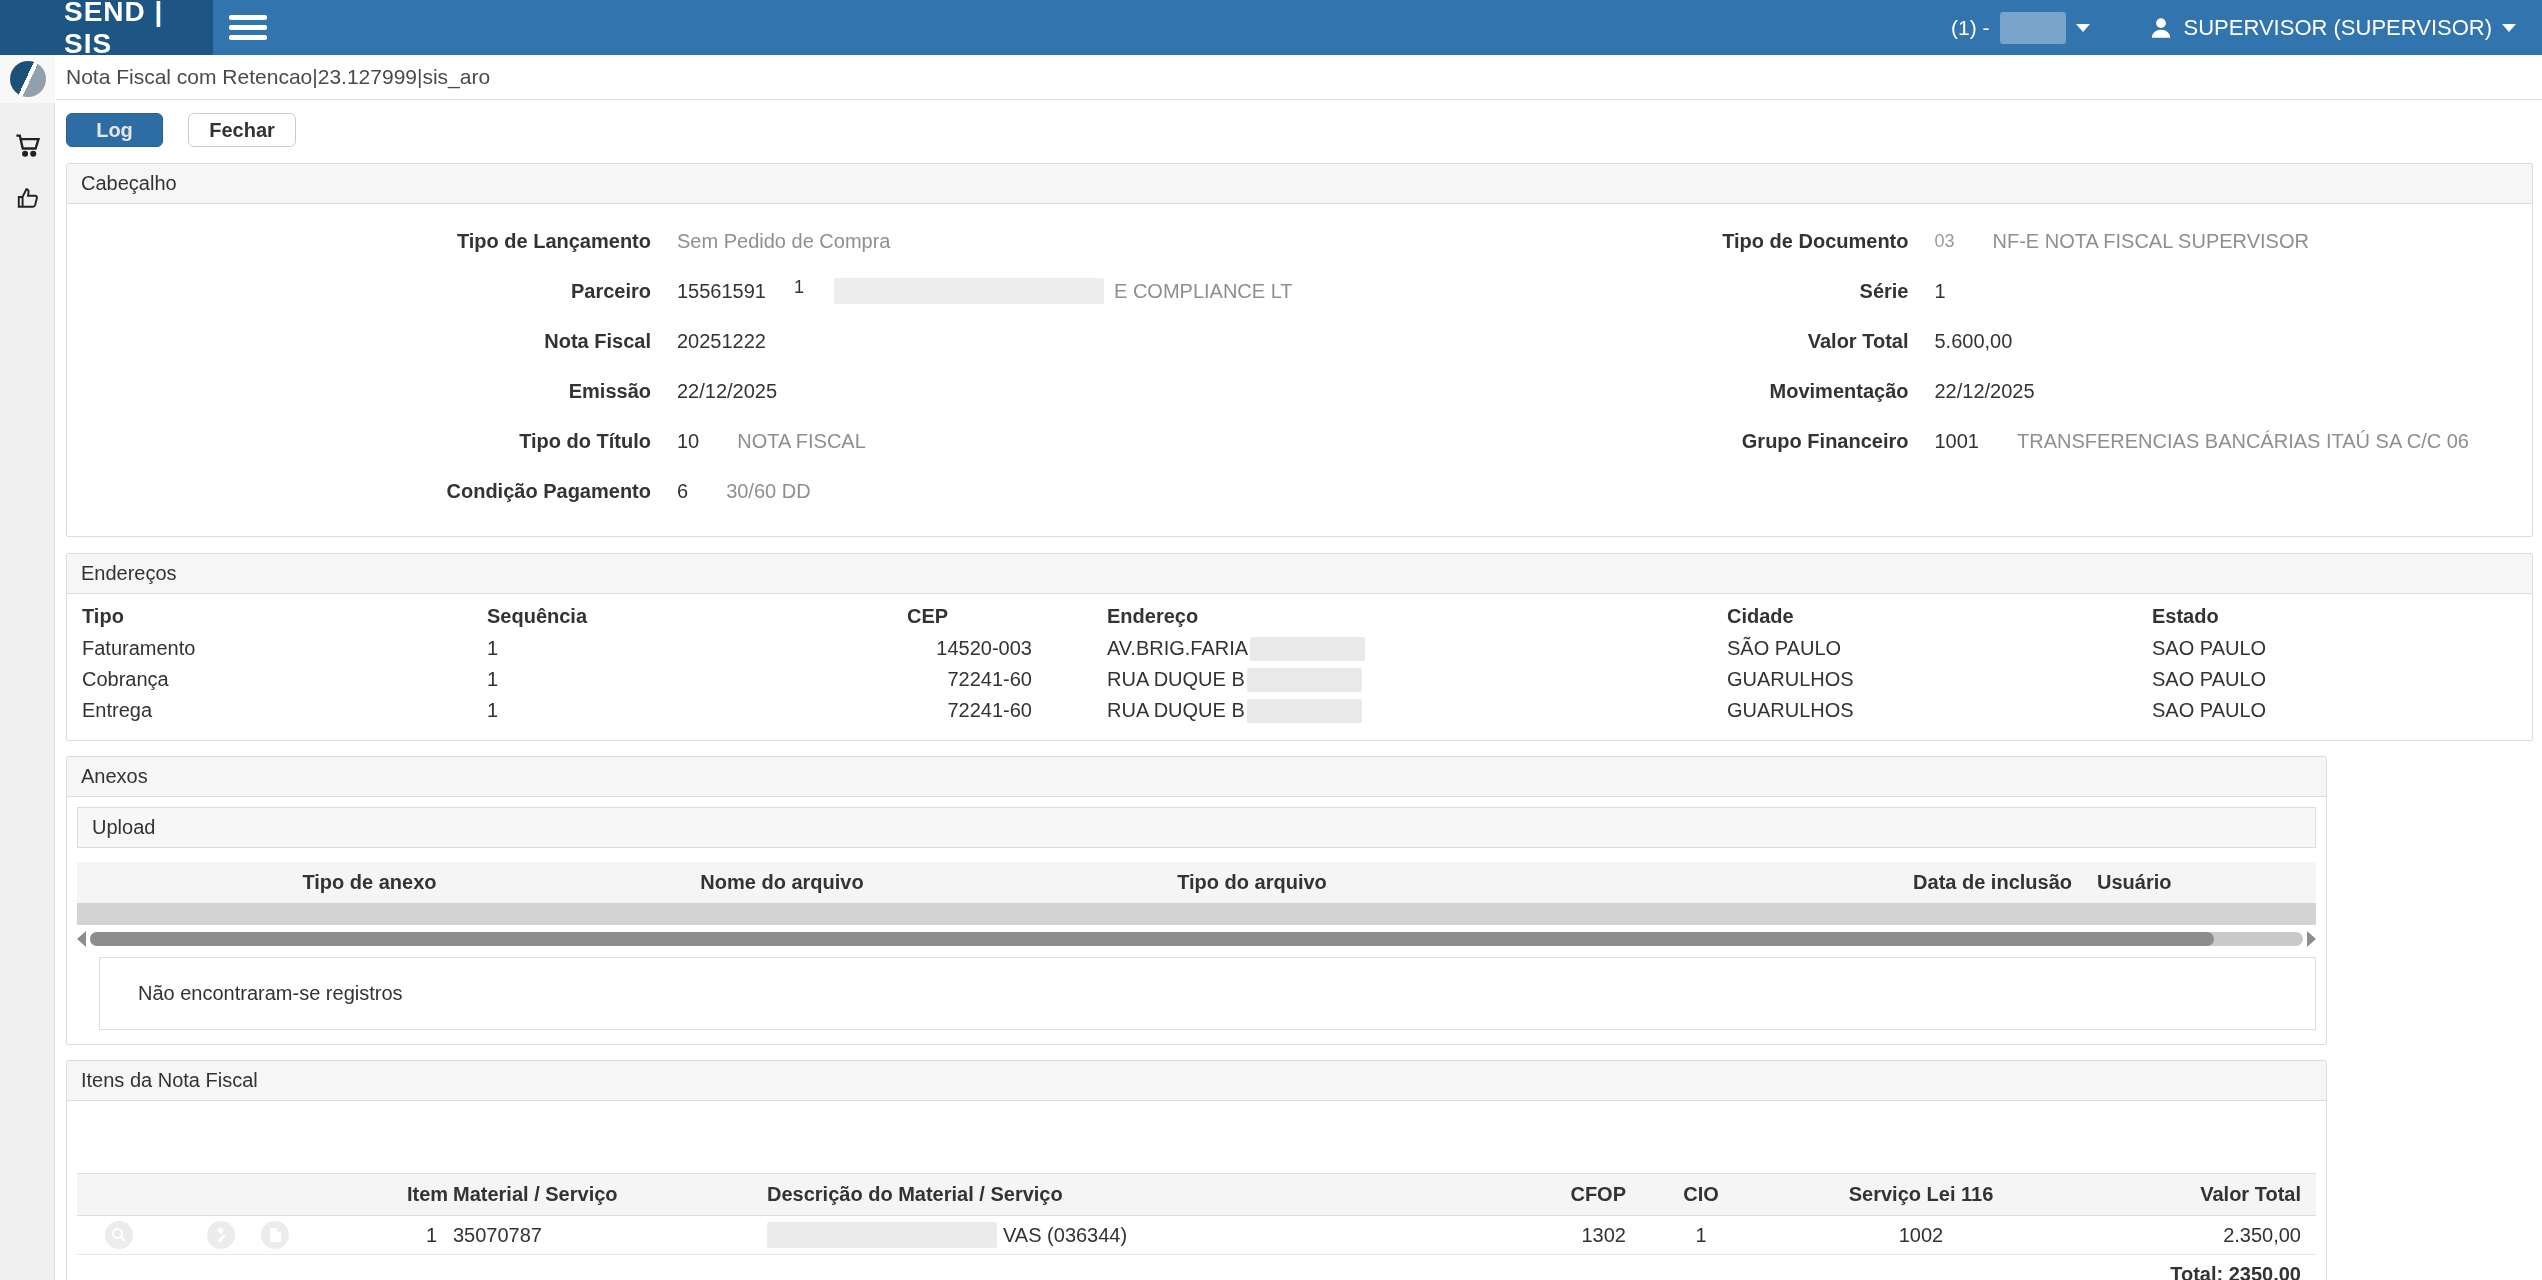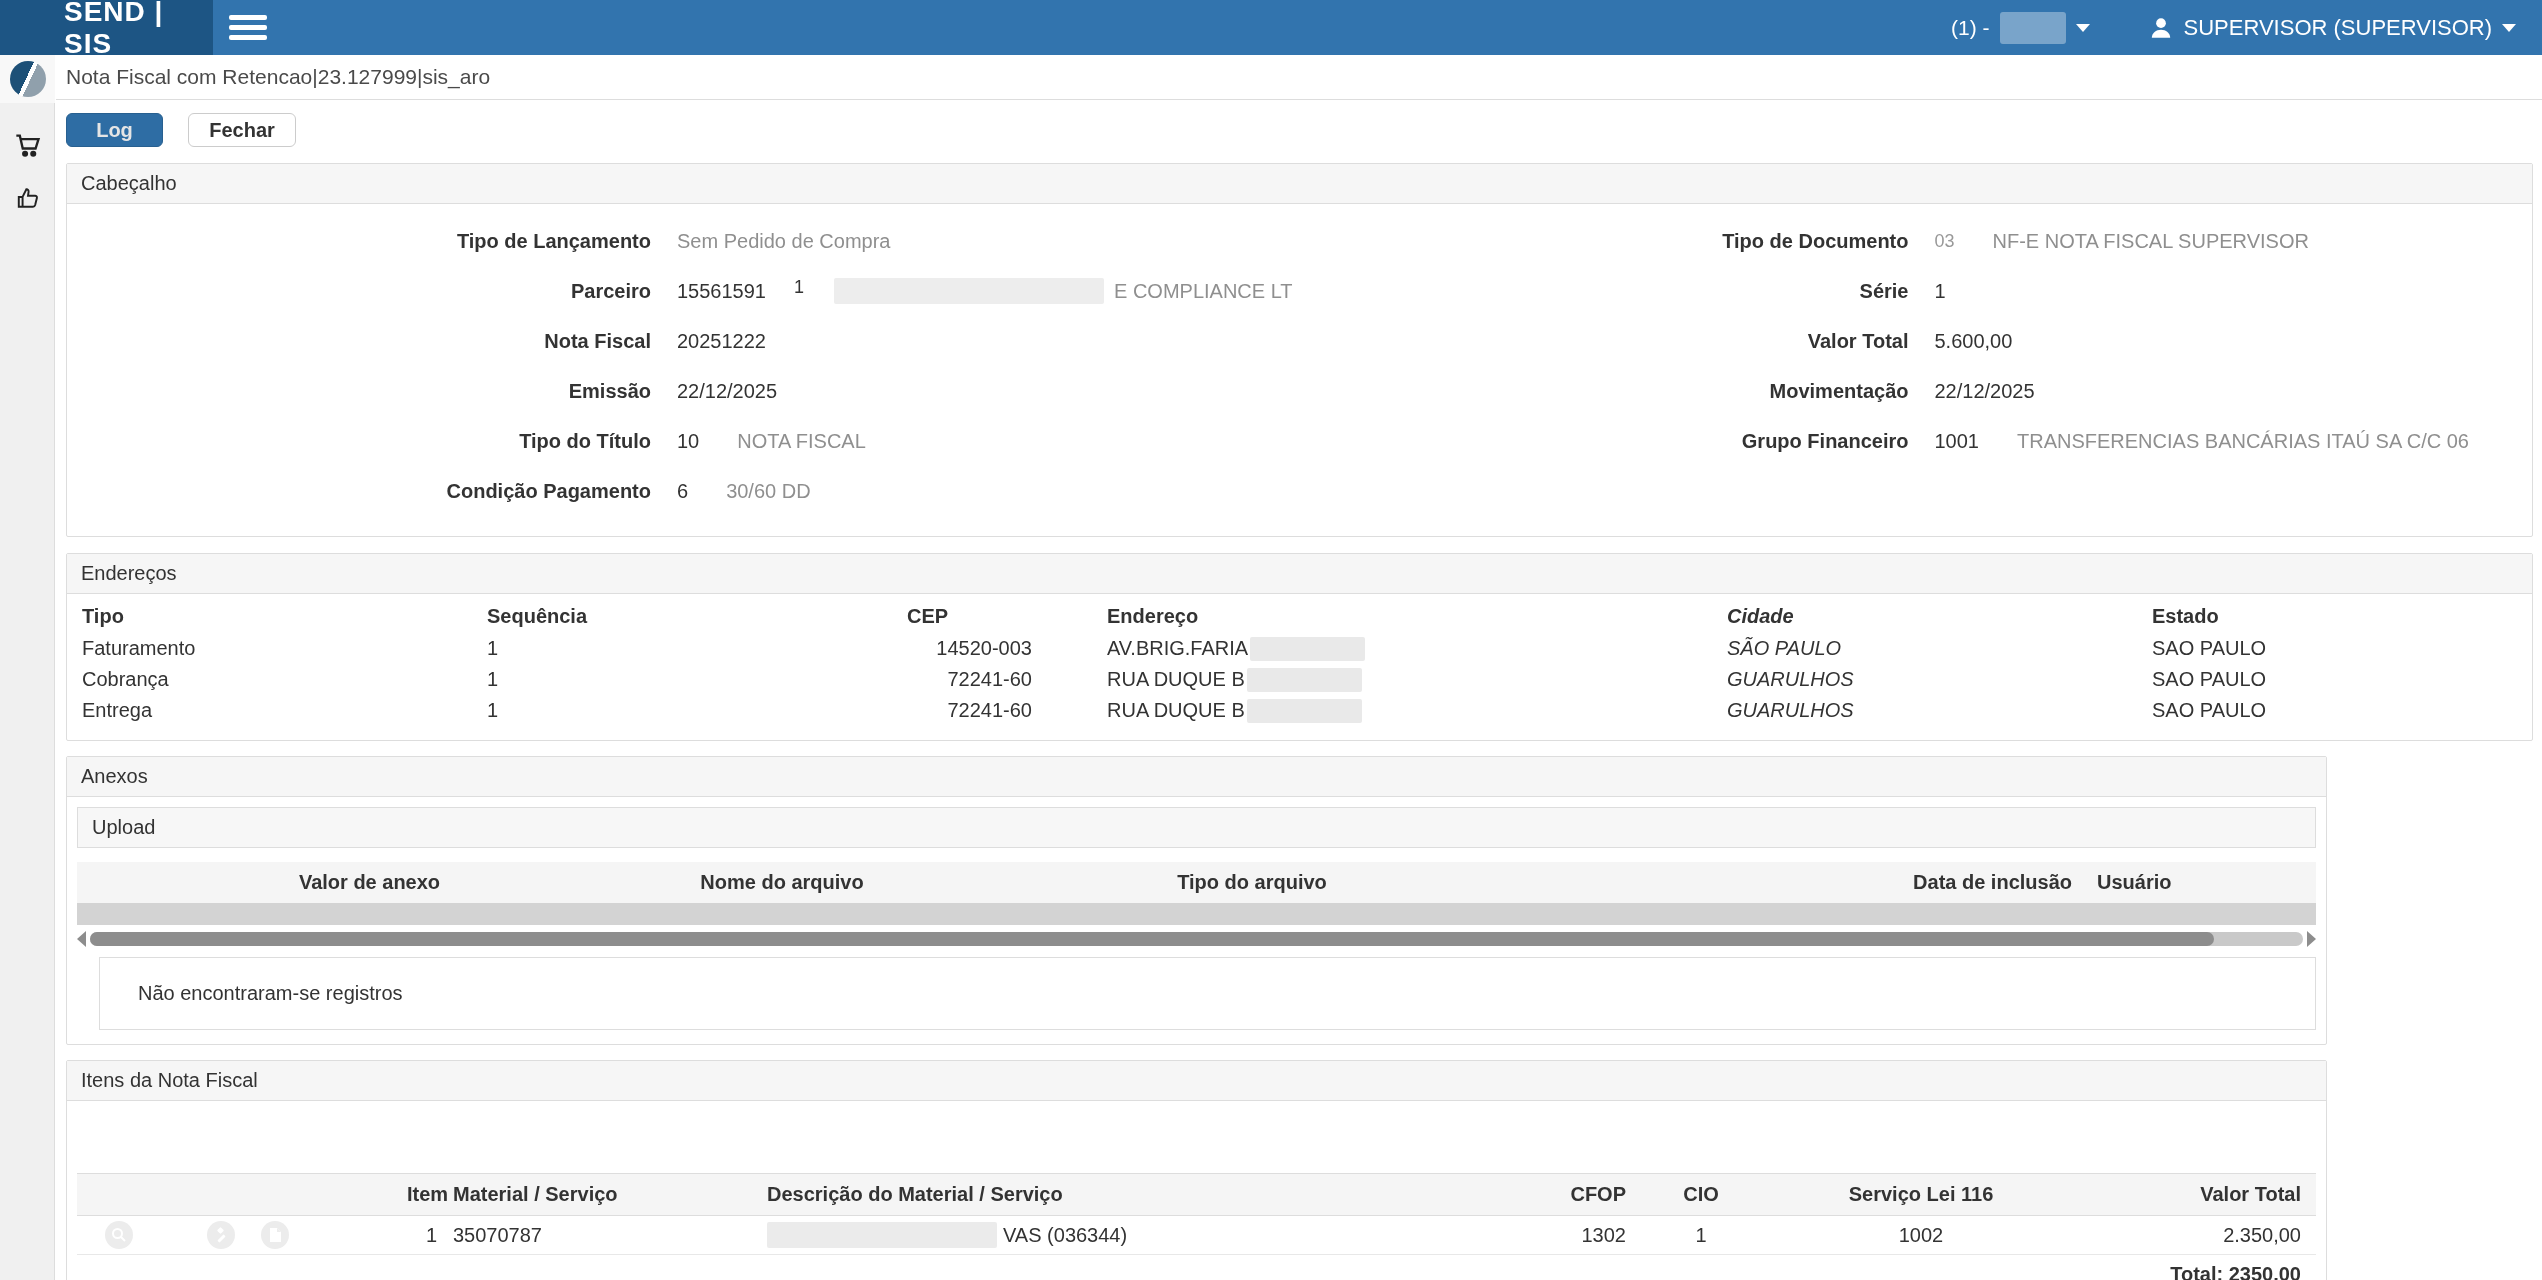--- a/index.html
+++ b/index.html
@@ -57,21 +57,21 @@
   
   .end-body { padding:6px 0 14px 0; }
   .end-row { display:flex; align-items:center; height:31px; font-size:20px; }
   .end-row.head { font-weight:bold; height:33px; }
   .ecol-tipo { width:420px; padding-left:15px; }
   .ecol-seq { width:405px; }
   .ecol-cep { width:140px; }
   .end-row.head .ecol-cep { padding-left:15px; }
   .end-row:not(.head) .ecol-cep { text-align:right; }
   .ecol-end { width:620px; padding-left:75px; display:flex; align-items:center; }
-  .ecol-cid { width:425px; padding-left:75px;font-style:italic; }
+  .ecol-cid { width:425px; padding-left:75px; }
   .ecol-est { flex:1; padding-left:75px; }
   .redact-end { width:115px; height:24px; margin-left:2px; background:#e9e9e9; }
 
   
   .anx-body { padding:10px; }
   .upload-bar { border:1px solid #ddd; background:#f7f7f7; padding:8px 14px; font-size:20px; color:#333; cursor:pointer; }
   .anx-table { margin-top:14px; }
   .anx-head { display:flex; background:#f5f5f5; padding:9px 0; font-size:20px; font-weight:bold; }
   .acol-1 { width:585px; text-align:center; }
   .acol-2 { width:240px; text-align:center; white-space:nowrap; }
@@ -268,21 +268,21 @@
       </div>
     </div>
   </div>
 
   <div class="panel panel-narrow">
     <div class="panel-header">Anexos</div>
     <div class="anx-body">
       <div class="upload-bar">Upload</div>
       <div class="anx-table">
         <div class="anx-head">
-          <span class="acol-1">Valor de anexo</span>
+          <span class="acol-1">Tipo de anexo</span>
           <span class="acol-2">Nome do arquivo</span>
           <span class="acol-3">Tipo do arquivo</span>
           <span class="acol-4">Data de inclusão</span>
           <span class="acol-5">Usuário</span>
         </div>
         <div class="anx-grayrow"></div>
         <div class="anx-scroll">
           <span class="scroll-arrow left"></span>
           <div class="scroll-track">
             <div class="scroll-thumb"></div>

